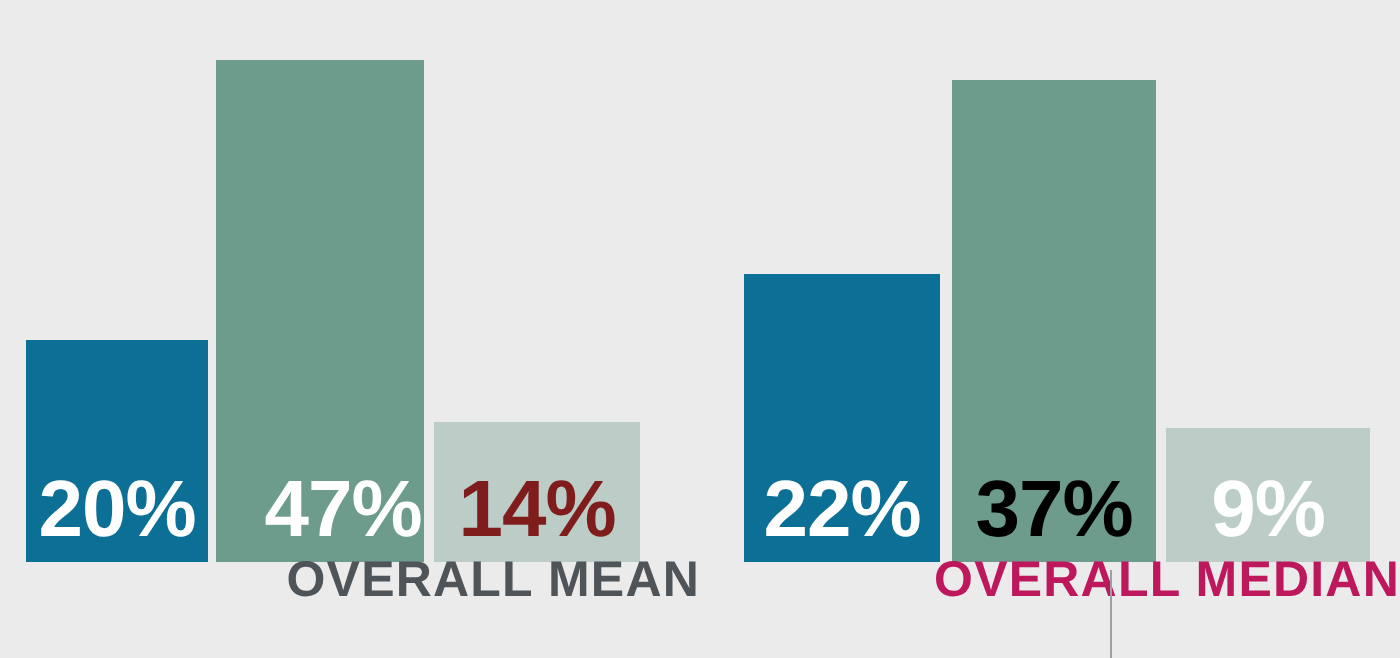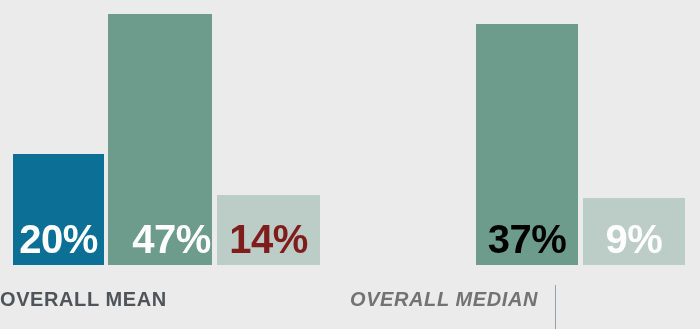--- a/index.html
+++ b/index.html
@@ -29,44 +29,44 @@
 
   .plot {
     position: absolute;
     left: 0;
     top: 0;
     width: 100%;
     height: 281px;
   }
   .bar {
     position: absolute;
-    bottom: 16px;
+    bottom: 0;
     box-sizing: border-box;
     display: flex;
     align-items: flex-end;
     justify-content: center;
     text-align: center;
   }
   .bar-value {
     color: #ffffff;
     font-weight: bold;
     font-size: 40px;
     line-height: 1;
     letter-spacing: -0.5px;
     padding-bottom: 6px;
     white-space: nowrap;
   }
   .cat-label {
     position: absolute;
-    top: 288px;
+    top: 276px;
     width: 100%;
-    text-align: left;
+    text-align: right;
     color: #4f5458;
     font-weight: bold;
-    font-size: 20px;
+    font-size: 25px;
     letter-spacing: 0.6px;
     white-space: nowrap;
   }
   #panel-divider {
     position: absolute;
     left: 555px;
     top: 285px;
     width: 1px;
     height: 44px;
     background: #9aa0a4;
@@ -87,25 +87,28 @@
       </div>
       <div class="bar" style="left: 217px; width: 103px; height: 70px; background: rgb(188, 204, 198);">
         <span class="bar-value" style="color: #7f1d1d;">14%</span>
       </div>
     </div>
     <div class="cat-label" style="color: rgb(79, 84, 88);">OVERALL MEAN</div>
   </div>
 
   <div class="group" id="group-median">
     <div class="plot">
+      <div class="bar" style="left: 22px; width: 98px; height: 144px; background: rgb(12, 111, 150);">
+        <span class="bar-value" style="color: rgb(255, 255, 255);">22%</span>
+      </div>
       <div class="bar" style="left: 126px; width: 102px; height: 241px; background: rgb(109, 155, 140);">
         <span class="bar-value" style="color: #000000;">37%</span>
       </div>
       <div class="bar" style="left: 233px; width: 102px; height: 67px; background: rgb(188, 204, 198);">
         <span class="bar-value" style="color: rgb(255, 255, 255);">9%</span>
       </div>
     </div>
-    <div class="cat-label" style="color: #737373; font-style: italic;">OVERALL MEDIAN</div>
+    <div class="cat-label" style="color: #be185d;">OVERALL MEDIAN</div>
   </div>
 
   <div id="panel-divider" style="background: rgb(154, 160, 164);"></div>
 
 </div>
 
 </body></html>

